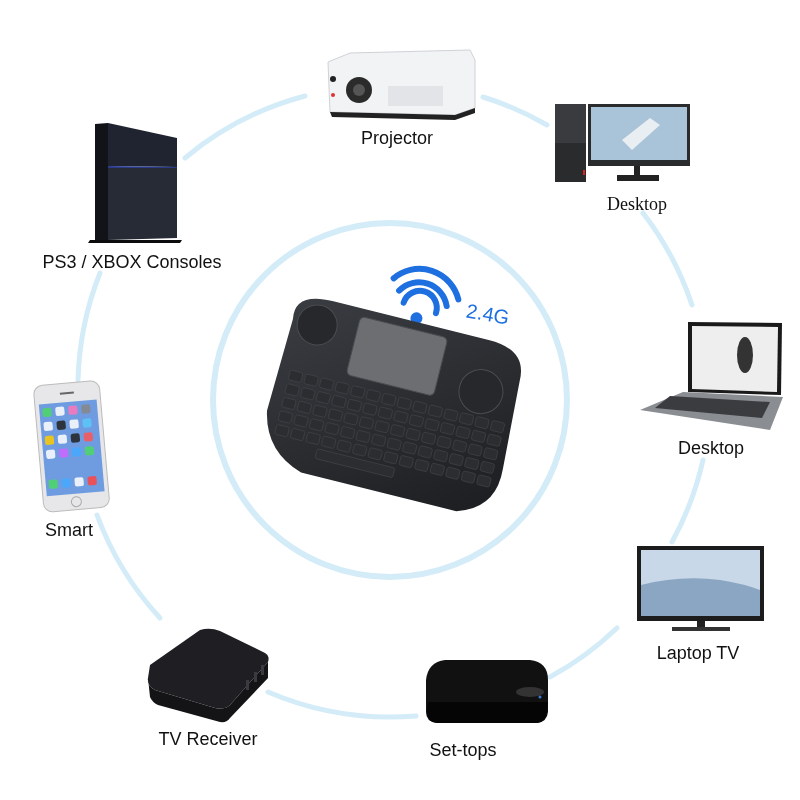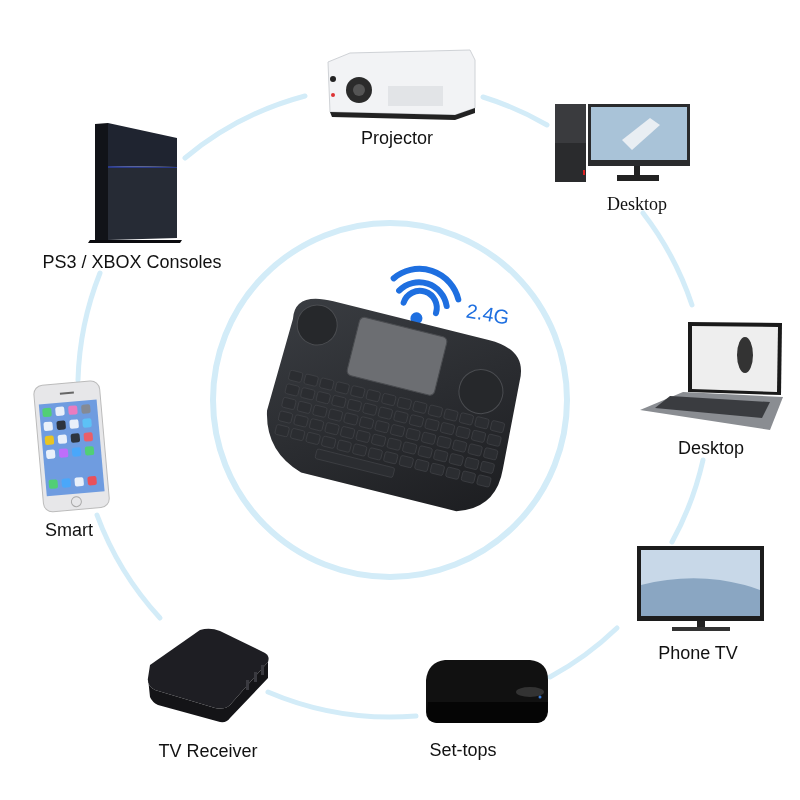--- a/index.html
+++ b/index.html
@@ -119,38 +119,38 @@
 </svg>
 <div class="label" style="left:711px; top:438px;">Desktop</div>
 
 <svg width="800" height="800">
   <rect x="637" y="546" width="127" height="75" fill="#1c1c1c"></rect>
   <rect x="641" y="550" width="119" height="66" fill="#c8d8e8"></rect>
   <path d="M641 585 Q680 575 720 580 Q745 584 760 590 L760 616 L641 616 Z" fill="#8aa6c2"></path>
   <rect x="697" y="621" width="8" height="6" fill="#222"></rect>
   <rect x="672" y="627" width="58" height="4" fill="#333"></rect>
 </svg>
-<div class="label" style="left:698px; top:643px;">Phone TV</div>
+<div class="label" style="left:698px; top:643px;">Laptop TV</div>
 
 <svg width="800" height="800">
   <path d="M445 660 L530 660 Q548 662 548 680 L548 712 Q547 722 537 723 L437 723 Q426 722 426 712 L426 680 Q428 662 445 660 Z" fill="#111"></path>
   <path d="M428 702 L548 702 L547 712 Q546 722 537 723 L437 723 Q427 722 427 712 Z" fill="#050505"></path>
   <ellipse cx="530" cy="692" rx="14" ry="5" fill="#333"></ellipse>
   <circle cx="540" cy="697" r="1.5" fill="#3a7bd5"></circle>
 </svg>
 <div class="label" style="left:463px; top:740px;">Set-tops</div>
 
 <svg width="800" height="800">
   <path d="M150 665 L200 630 Q210 627 220 631 L265 653 Q270 656 268 662 L230 705 Q225 710 215 708 L155 690 Q147 686 148 678 Z" fill="#1e1e23"></path>
   <path d="M148 678 L150 697 Q152 702 158 705 L220 722 Q227 723 230 718 L268 678 L268 662 L230 705 Q225 710 215 708 L155 690 Q147 686 148 678 Z" fill="#141417"></path>
   <rect x="246" y="680" width="3" height="10" fill="#3a3a40"></rect>
   <rect x="254" y="672" width="3" height="10" fill="#3a3a40"></rect>
   <rect x="261" y="665" width="3" height="10" fill="#3a3a40"></rect>
 </svg>
-<div class="label" style="left:208px; top:729px;margin-top:12px;">TV Receiver</div>
+<div class="label" style="left:208px; top:729px;">TV Receiver</div>
 
 <svg width="800" height="800">
   <g transform="rotate(-5 70 440)">
     <rect x="38" y="383" width="66" height="127" rx="9" fill="#e7e7e9" stroke="#bbb"></rect>
     <rect x="42" y="402" width="58" height="92" fill="#6f9ce0"></rect>
     <g fill="#fff" opacity="0.85">
       <rect x="45" y="406" width="9" height="9" rx="2" fill="#4cd964"></rect>
         <rect x="58" y="406" width="9" height="9" rx="2"></rect>
         <rect x="71" y="406" width="9" height="9" rx="2" fill="#f7b"></rect>
         <rect x="84" y="406" width="9" height="9" rx="2" fill="#888"></rect>

